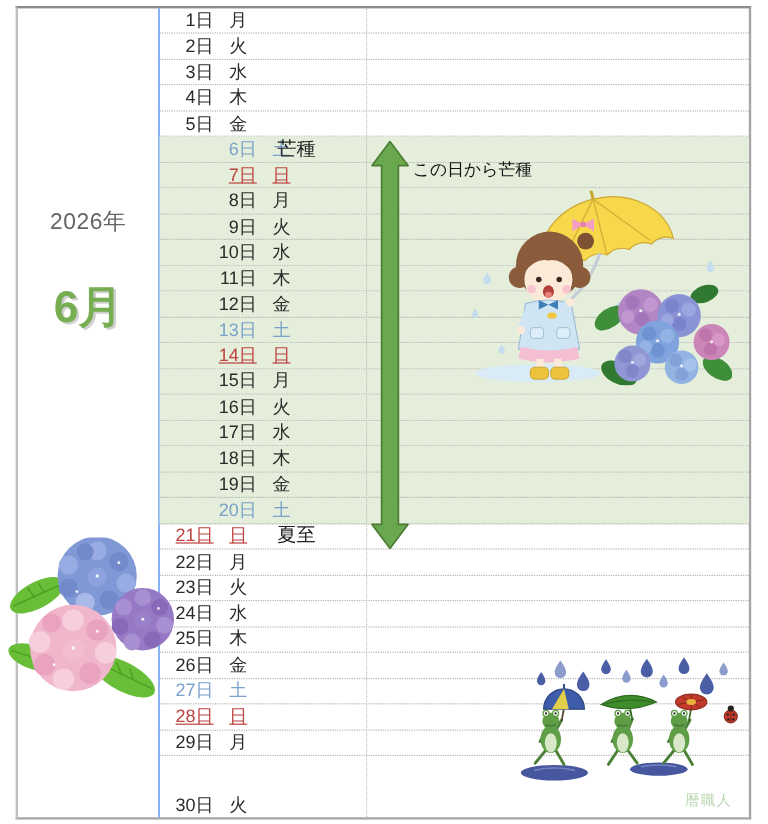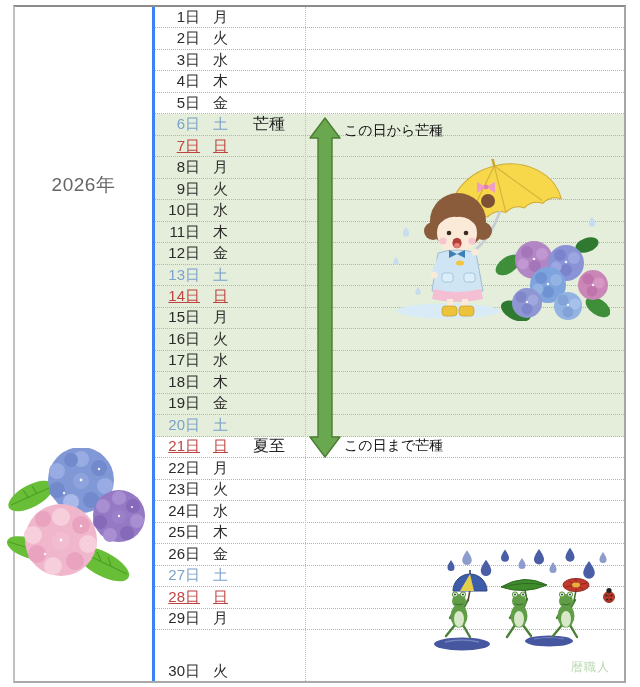--- a/index.html
+++ b/index.html
@@ -7,61 +7,62 @@
     position:relative;width:640px;height:687px;background:#fff;overflow:hidden;
     font-family:"Liberation Sans","DejaVu Sans",sans-serif;color:#2b2b2b;
   }
   
   .cal-table{
     position:absolute;left:13px;top:5px;width:613px;height:678px;box-sizing:border-box;
     border-top:2px solid #8c8c8c;border-right:2px solid #a6a6a6;
     border-bottom:2px solid #a9a9a9;border-left:2px solid #c0c0c0;
     display:flex;background:#fff;
   }
-  .title-col{width:140px;border-right:3px solid #3b82f6;position:relative;box-sizing:border-box;padding-left:25px;}
+  .title-col{width:118px;border-right:1px solid #3b82f6;position:relative;box-sizing:border-box;padding-left:25px;}
   .year{position:absolute;top:165px;left:0;width:100%;text-align:center;
         font-size:19px;color:var(--year-gray,#666);letter-spacing:.5px;}
   .month{position:absolute;top:224px;left:0;width:100%;text-align:center;
         font-size:37px;font-weight:bold;color:var(--month-green,#77ae51);
         text-shadow:2px 2px 0 rgba(120,120,120,.35);}
   .rows{flex:1;display:grid;grid-template-rows:repeat(30,1fr);position:relative;}
   .row{display:flex;align-items:center;border-bottom:1px dotted var(--grid-line,#b3b3b3);
        box-sizing:border-box;position:relative;font-size:15px;}
   .row:last-child{border-bottom:none;margin-top:32px;}
-  .row.band{background:var(--band-green,#e4eeda);}
+  .row.band{background:var(--band-green,#e4eeda);padding-left:36px;}
   .day{display:inline-block;width:45px;text-align:right;}
   .wd{margin-left:13px;}
   .sekki{position:absolute;left:98px;font-size:16px;color:#222;}
   .day.sat,.wd.sat{color:var(--saturday-blue,#7aa2cb);}
   .day.sun,.wd.sun{color:var(--sunday-red,#bf4340);text-decoration:underline;}
   .vline{position:absolute;left:305px;top:7px;height:674px;width:0;
          border-left:1px dotted #c0c0c0;z-index:1;}
   
   .span-arrow{position:absolute;left:308px;top:117px;z-index:2;}
   .arrow-shape{fill:var(--arrow-green,#69a84e);stroke:var(--arrow-border,#4c7d33);
                stroke-width:1.4;stroke-linejoin:round;}
   .ann{position:absolute;left:344px;height:22px;line-height:22px;font-size:14px;color:#141414;z-index:2;}
-  .ann-start{top:119px;}
+  .ann-start{top:130px;}
   .ann-end{top:434px;}
   
   .illus{position:absolute;z-index:3;}
   .illus-girl{left:388px;top:159px;}
   .illus-hydrangea{left:1px;top:448px;}
   .illus-frogs{left:429px;top:545px;}
   .watermark{position:absolute;left:571px;top:659px;font-size:12px;letter-spacing:1px;
              color:var(--watermark-green,#b9d7b1);z-index:4;}
 </style>
 </head>
 <body>
 
 <div class="stage">
 
   <div class="cal-table">
     <div class="title-col">
       <div class="year">2026年</div>
+      <div class="month">6月</div>
     </div>
     <div class="rows" id="rows">
     <div class="row">
       <span class="day weekday">1日</span>
       <span class="wd weekday">月</span>
       <span class="sekki"></span>
     </div>
 
     <div class="row">
       <span class="day weekday">2日</span>
@@ -239,21 +240,20 @@
   </div>
   </div>
 
   <div class="vline"></div>
 
   <svg class="span-arrow" width="34" height="341" viewBox="0 0 34 341">
     <path class="arrow-shape" d="M17,1 L32,21 L24,21 L24,320 L32,320 L17,340 L2,320 L10,320 L10,21 L2,21 Z"></path>
   </svg>
 
   <div class="ann ann-start">この日から芒種</div>
-  <div class="ann ann-end">この日まで芒種</div>
 
   <svg class="illus illus-girl" width="222" height="162" viewBox="0 0 222 162">
     <g fill="#c6dcef">
       <path d="M18,68 c2.4,3.4 3.2,4.8 3.2,6.4 a3.2,3.2 0 1 1 -6.4,0 c0,-1.6 0.8,-3 3.2,-6.4 Z"></path>
       <path d="M8,98 c2,2.8 2.6,4 2.6,5.2 a2.6,2.6 0 1 1 -5.2,0 c0,-1.2 0.6,-2.4 2.6,-5.2 Z"></path>
       <path d="M30,128 c2,2.8 2.6,4 2.6,5.2 a2.6,2.6 0 1 1 -5.2,0 c0,-1.2 0.6,-2.4 2.6,-5.2 Z"></path>
       <path d="M48,52 c2,2.8 2.6,4 2.6,5.2 a2.6,2.6 0 1 1 -5.2,0 c0,-1.2 0.6,-2.4 2.6,-5.2 Z"></path>
       <path d="M128,92 c2.2,3 2.9,4.4 2.9,5.8 a2.9,2.9 0 1 1 -5.8,0 c0,-1.4 0.7,-2.8 2.9,-5.8 Z"></path>
       <path d="M204,58 c2.4,3.4 3.2,4.8 3.2,6.4 a3.2,3.2 0 1 1 -6.4,0 c0,-1.6 0.8,-3 3.2,-6.4 Z"></path>
       <path d="M214,116 c2,2.8 2.6,4 2.6,5.2 a2.6,2.6 0 1 1 -5.2,0 c0,-1.2 0.6,-2.4 2.6,-5.2 Z"></path>

